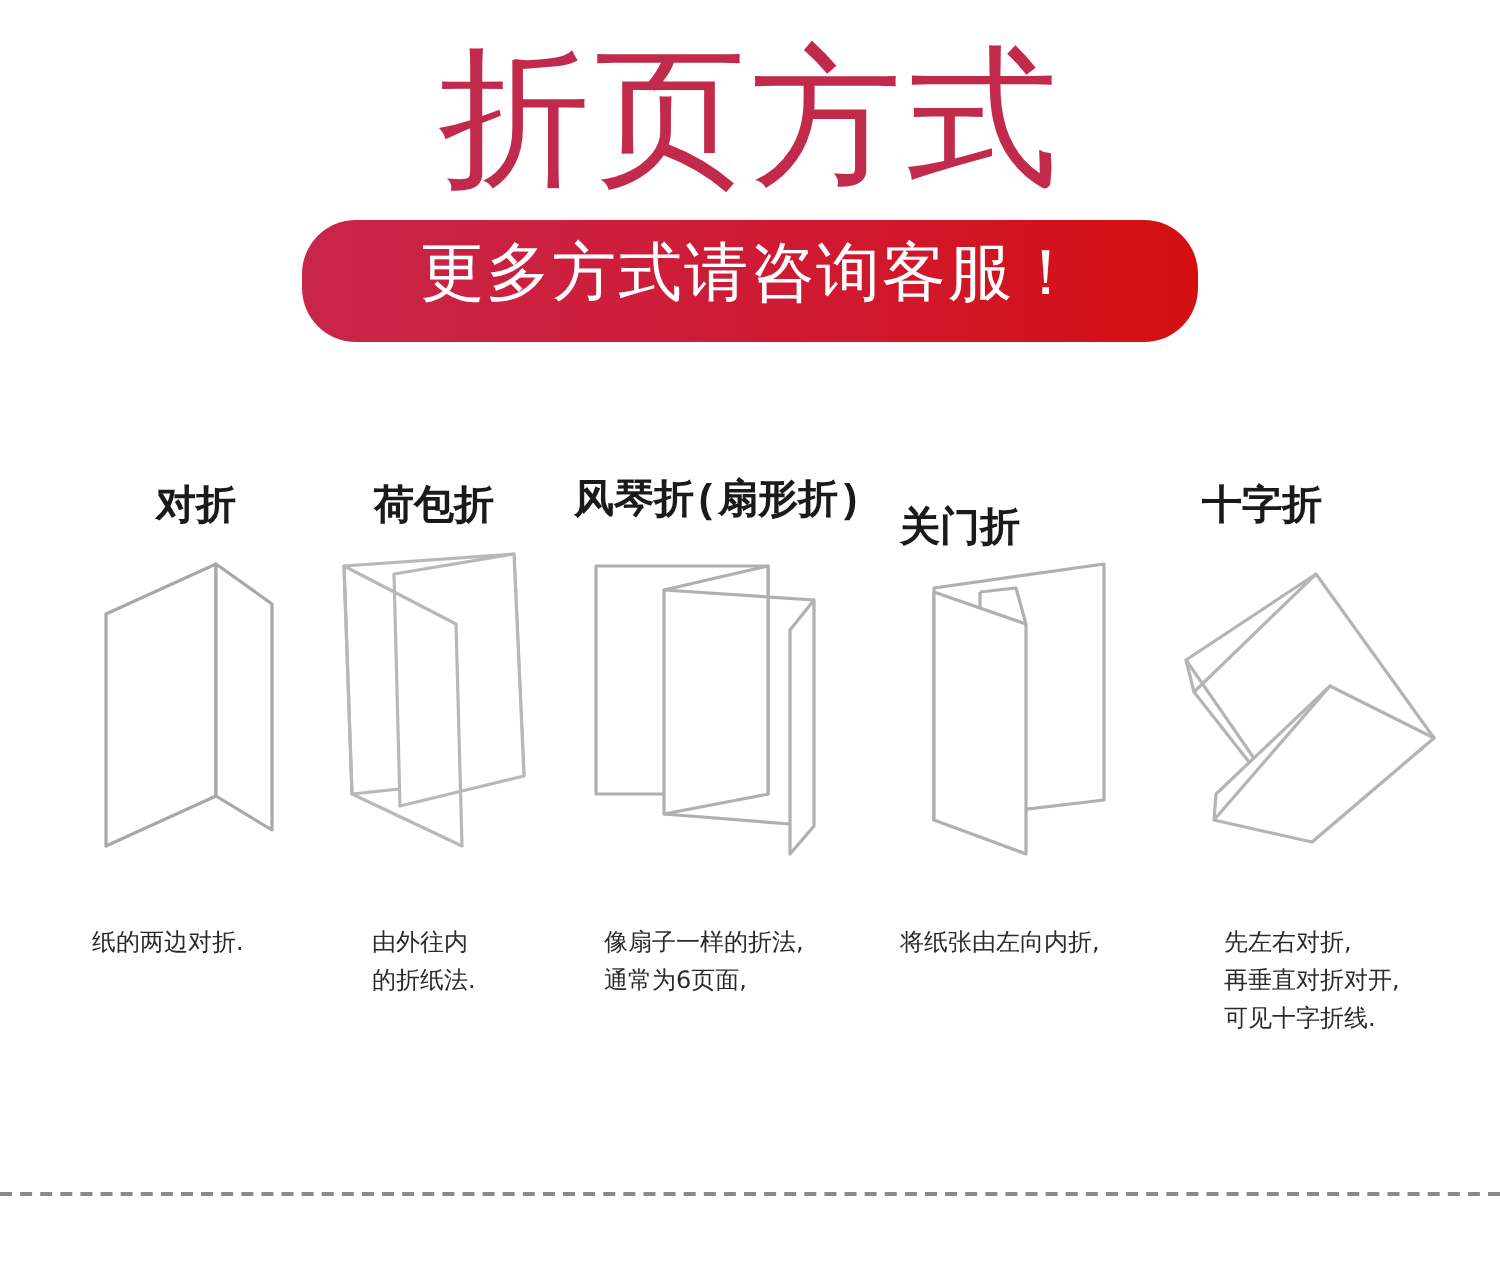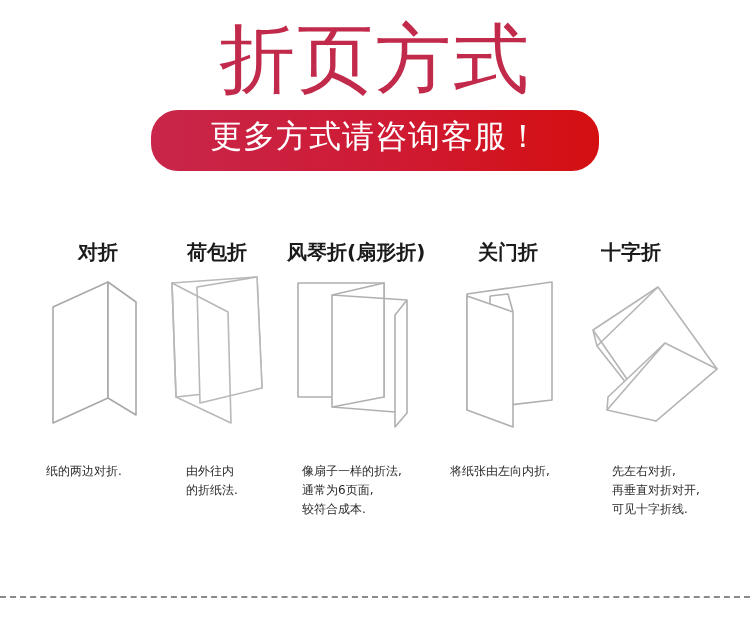--- a/index.html
+++ b/index.html
@@ -79,22 +79,22 @@
 <body>
 
 <div class="title">折页方式</div>
 
 <div class="banner">
   <span>更多方式请咨询客服！</span>
 </div>
 
 <div class="col-title" style="left:78px;">对折</div>
 <div class="col-title" style="left:187px;">荷包折</div>
-<div class="col-title" style="left:287px;">风琴折(扇形折)</div>
-<div class="col-title" style="left:478px;">关门折</div>
+<div class="col-title" style="left:287px;font-family:Liberation Mono, monospace;">风琴折(扇形折)</div>
+<div class="col-title" style="left:450px;margin-top:11px;">关门折</div>
 <div class="col-title" style="left:601px;">十字折</div>
 
 <svg class="diagram" viewBox="0 0 750 633" xmlns="http://www.w3.org/2000/svg">
   <g fill="none" stroke="#a8a8a8" stroke-width="1.6" stroke-linejoin="round">
 
     <g>
       <polygon points="53,307 108,282 108,398 53,423" fill="#ffffff"></polygon>
       <polygon points="108,282 136,302 136,415 108,398" fill="#ffffff"></polygon>
     </g>
 
@@ -132,21 +132,20 @@
 <div class="desc" style="left:46px;">
   <div>纸的两边对折.</div>
 </div>
 <div class="desc" style="left:186px;">
   <div>由外往内</div>
   <div>的折纸法.</div>
 </div>
 <div class="desc" style="left:302px;">
   <div>像扇子一样的折法,</div>
   <div>通常为6页面,</div>
-  <div>较符合成本.</div>
 </div>
 <div class="desc" style="left:450px;">
   <div>将纸张由左向内折,</div>
 </div>
 <div class="desc" style="left:612px;">
   <div>先左右对折,</div>
   <div>再垂直对折对开,</div>
   <div>可见十字折线.</div>
 </div>
 

